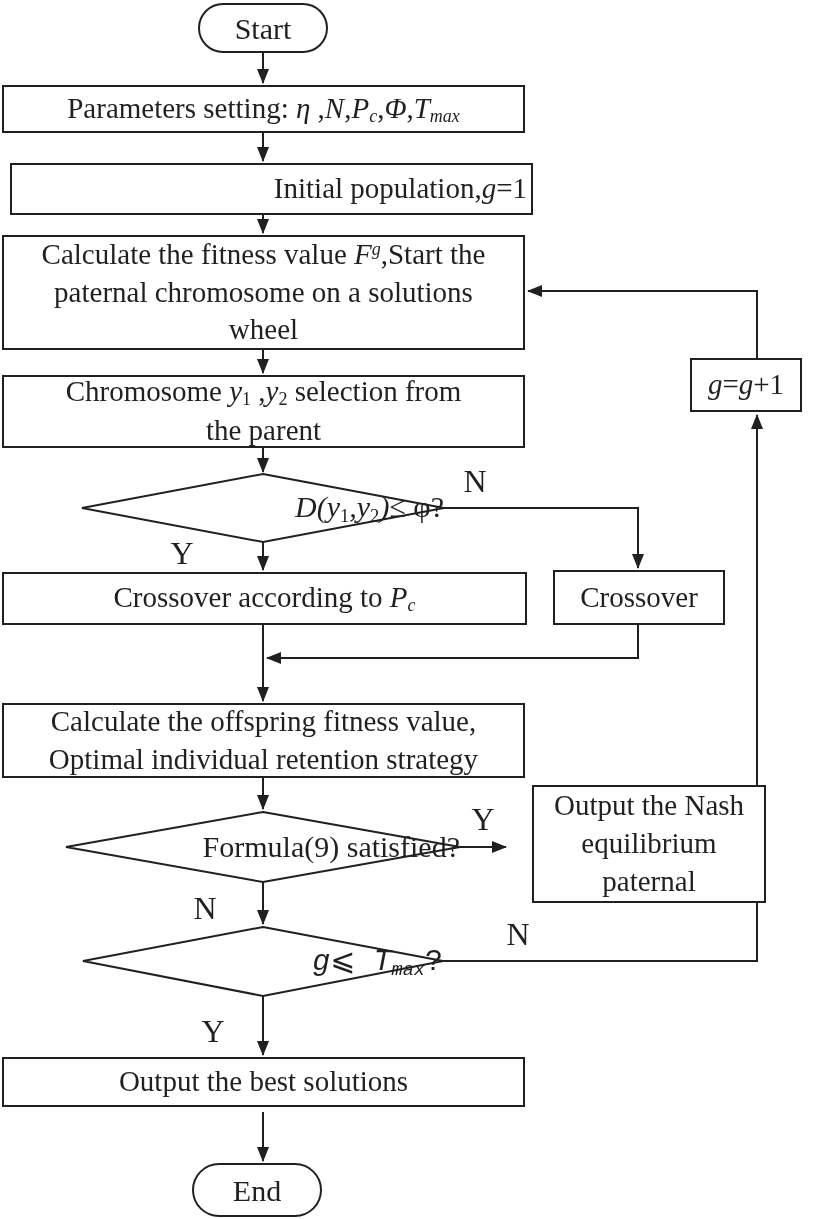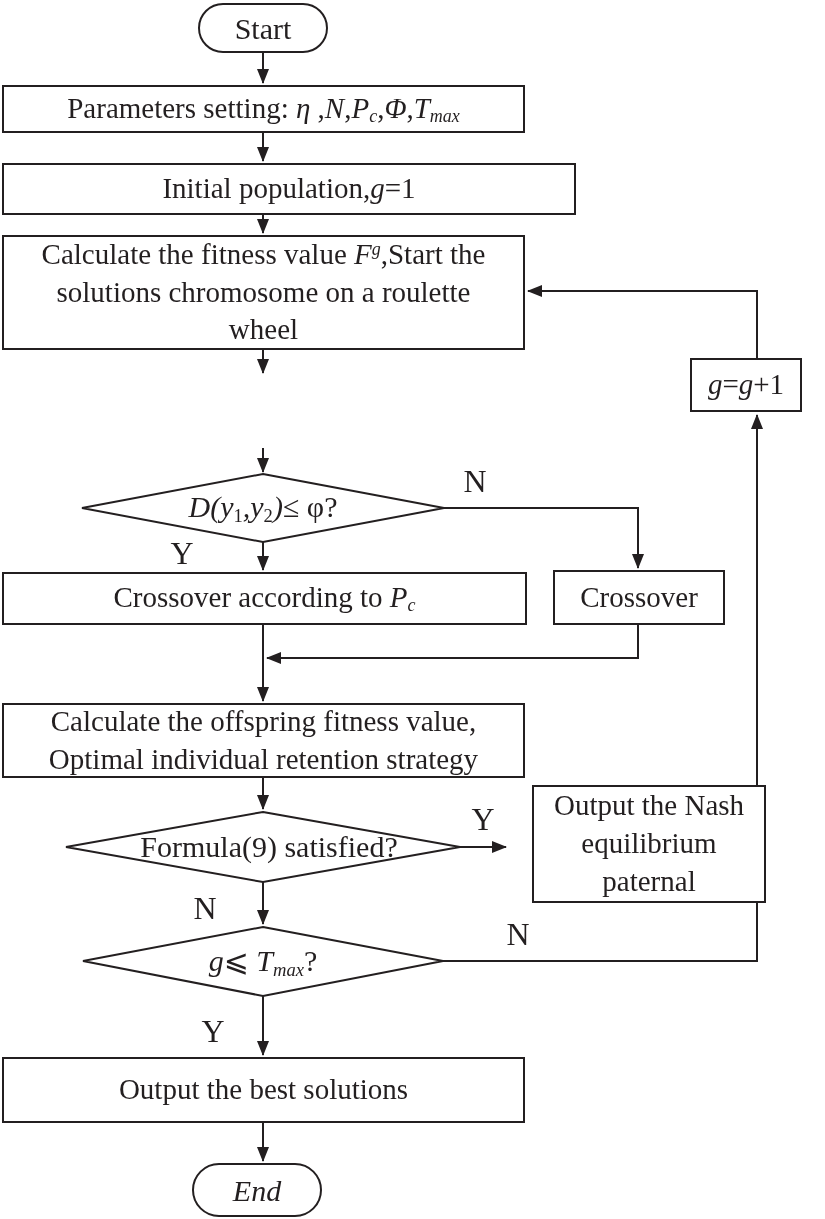--- a/index.html
+++ b/index.html
@@ -14,21 +14,21 @@
   #wires{position:absolute;left:0;top:0;width:825px;height:1219px;}
   .node{
     position:absolute;box-sizing:border-box;
     border:2px solid #231f20;background:#ffffff;
     display:flex;align-items:center;justify-content:center;
     text-align:center;font-size:29px;line-height:1.3;color:#231f20;
     padding:0 4px;
   }
   .terminator{border-radius:27px;font-size:30px;}
   .dlabel{
-    position:absolute;display:flex;align-items:center;justify-content:center;
+    position:absolute;display:flex;align-items:center;justify-content:flex-end;
     text-align:center;font-size:30px;color:#231f20;pointer-events:none;
   }
   .branch{
     position:absolute;transform:translate(-50%,-50%);
     font-size:32px;color:#231f20;
   }
   .ts-i{font-style:italic;}
   .ts-sub{font-size:0.62em;vertical-align:-0.25em;}
   .ts-isub{font-style:italic;font-size:0.62em;vertical-align:-0.25em;}
   .ts-isup{font-style:italic;font-size:0.62em;vertical-align:0.5em;}
@@ -68,60 +68,63 @@
     <polygon class="shape" points="263,812 460,847 263,882 66,847"></polygon>
     <polygon class="shape" points="263,927 443,961 263,996 83,961"></polygon>
   </svg>
 
   <div class="node" style="left:2px;top:85px;width:523px;height:48px;">
       <span><span>Parameters setting: </span><span class="ts-i">η</span><span> ,</span><span class="ts-i">N</span><span>,</span><span class="ts-i">P</span><span class="ts-isub">c</span><span>,</span><span class="ts-i">Φ</span><span>,</span><span class="ts-i">T</span><span class="ts-isub">max</span></span>
     </div>
 
   <div class="node terminator" style="left:198px;top:3px;width:130px;height:50px;">Start</div>
 
-  <div class="node" style="left:2px;top:163px;width:574px;height:52px;">
+  <div class="node" style="left:10px;top:163px;width:523px;height:52px;justify-content:flex-end;">
       <span><span>Initial population,</span><span class="ts-i">g</span><span>=1</span></span>
     </div>
 
   <div class="node" style="left:2px;top:235px;width:523px;height:115px;">
-      <span><span>Calculate the fitness value </span><span class="ts-i">F</span><span class="ts-isup">g</span><span>,Start the</span><br><span>solutions chromosome on a roulette</span><br><span>wheel</span></span>
+      <span><span>Calculate the fitness value </span><span class="ts-i">F</span><span class="ts-isup">g</span><span>,Start the</span><br><span>paternal chromosome on a solutions</span><br><span>wheel</span></span>
     </div>
 
+  <div class="node" style="left:2px;top:375px;width:523px;height:73px;">
+      <span><span>Chromosome </span><span class="ts-i">y</span><span class="ts-sub">1</span><span> ,</span><span class="ts-i">y</span><span class="ts-sub">2</span><span> selection from</span><br><span>the parent</span></span>
+    </div>
 
   <div class="dlabel" style="left:82px;top:474px;width:362px;height:68px;">
       <span><span class="ts-i">D(y</span><span class="ts-sub">1</span><span class="ts-i">,y</span><span class="ts-sub">2</span><span class="ts-i">)</span><span>≤ φ?</span></span>
     </div>
 
   <div class="node" style="left:2px;top:572px;width:525px;height:53px;">
       <span><span>Crossover according to </span><span class="ts-i">P</span><span class="ts-isub">c</span></span>
     </div>
 
   <div class="node" style="left:553px;top:570px;width:172px;height:55px;">Crossover</div>
 
   <div class="node" style="left:2px;top:703px;width:523px;height:75px;">
       <span><span>Calculate the offspring fitness value,</span><br><span>Optimal individual retention strategy</span></span>
     </div>
 
-  <div class="dlabel" style="left:72px;top:812px;width:394px;height:70px;">Formula(9) satisfied?</div>
+  <div class="dlabel" style="left:66px;top:812px;width:394px;height:70px;">Formula(9) satisfied?</div>
 
   <div class="node" style="left:508px;top:785px;width:234px;height:118px;margin-left:24px;">
       <span><span>Output the Nash</span><br><span>equilibrium</span><br><span>paternal</span></span>
     </div>
 
-  <div class="dlabel" style="left:83px;top:927px;width:360px;height:69px;">
+  <div class="dlabel" style="left:83px;top:927px;width:360px;height:69px;font-family:Liberation Mono, monospace;">
       <span><span class="ts-i">g</span><span>⩽ </span><span class="ts-i">T</span><span class="ts-isub">max</span><span>?</span></span>
     </div>
 
   <div class="node" style="left:690px;top:358px;width:112px;height:54px;">
       <span><span class="ts-i">g</span><span>=</span><span class="ts-i">g</span><span>+1</span></span>
     </div>
 
-  <div class="node" style="left:2px;top:1057px;width:523px;height:66px;">Output the best solutions</div>
+  <div class="node" style="left:2px;top:1057px;width:523px;height:50px;">Output the best solutions</div>
 
-  <div class="node terminator" style="left:192px;top:1163px;width:130px;height:54px;font-style:italic;">End</div>
+  <div class="node terminator" style="left:192px;top:1163px;width:130px;height:54px;">End</div>
 
   <div class="branch" style="left:475px;top:481px;">N</div>
   <div class="branch" style="left:182px;top:553px;">Y</div>
   <div class="branch" style="left:483px;top:819px;">Y</div>
   <div class="branch" style="left:205px;top:908px;">N</div>
   <div class="branch" style="left:518px;top:934px;">N</div>
   <div class="branch" style="left:213px;top:1031px;">Y</div>
 
 </div>
 

